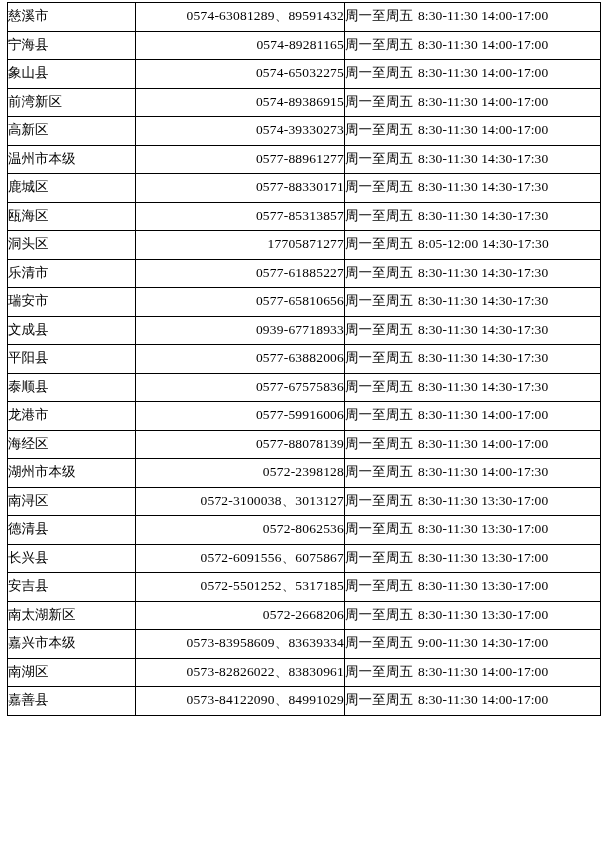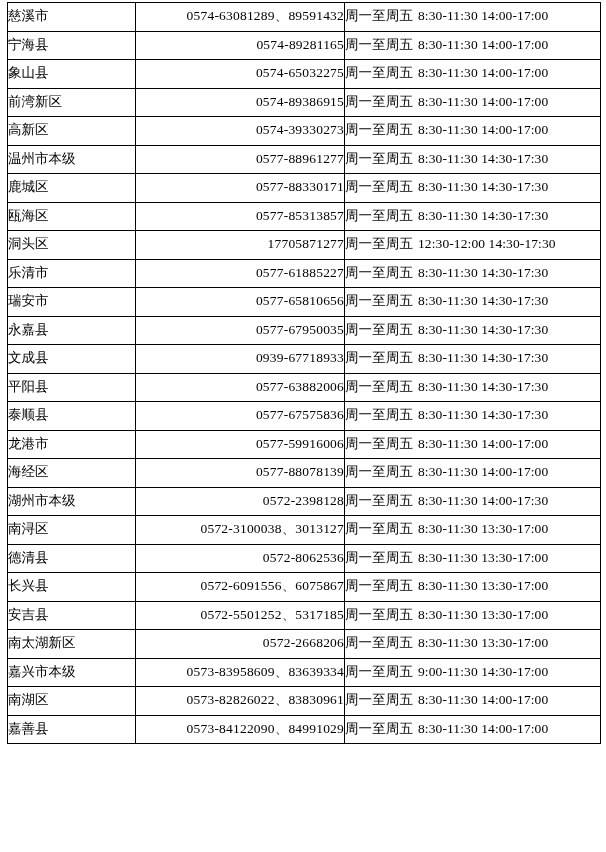--- a/index.html
+++ b/index.html
@@ -107,35 +107,30 @@
           <td class="col-hours"><span class="hours-days">周一至周五</span><span class="hours-times">8:30-11:30 14:30-17:30</span></td>
         </tr>
         <tr>
           <td class="col-region">瓯海区</td>
           <td class="col-phone">0577-85313857</td>
           <td class="col-hours"><span class="hours-days">周一至周五</span><span class="hours-times">8:30-11:30 14:30-17:30</span></td>
         </tr>
         <tr>
           <td class="col-region">洞头区</td>
           <td class="col-phone">17705871277</td>
-          <td class="col-hours"><span class="hours-days">周一至周五</span><span class="hours-times">12:30-12:00 14:30-17:30</span></td>
+          <td class="col-hours"><span class="hours-days">周一至周五</span><span class="hours-times">8:05-12:00 14:30-17:30</span></td>
         </tr>
         <tr>
           <td class="col-region">乐清市</td>
           <td class="col-phone">0577-61885227</td>
           <td class="col-hours"><span class="hours-days">周一至周五</span><span class="hours-times">8:30-11:30 14:30-17:30</span></td>
         </tr>
         <tr>
           <td class="col-region">瑞安市</td>
           <td class="col-phone">0577-65810656</td>
-          <td class="col-hours"><span class="hours-days">周一至周五</span><span class="hours-times">8:30-11:30 14:30-17:30</span></td>
-        </tr>
-        <tr>
-          <td class="col-region">永嘉县</td>
-          <td class="col-phone">0577-67950035</td>
           <td class="col-hours"><span class="hours-days">周一至周五</span><span class="hours-times">8:30-11:30 14:30-17:30</span></td>
         </tr>
         <tr>
           <td class="col-region">文成县</td>
           <td class="col-phone">0939-67718933</td>
           <td class="col-hours"><span class="hours-days">周一至周五</span><span class="hours-times">8:30-11:30 14:30-17:30</span></td>
         </tr>
         <tr>
           <td class="col-region">平阳县</td>
           <td class="col-phone">0577-63882006</td>

